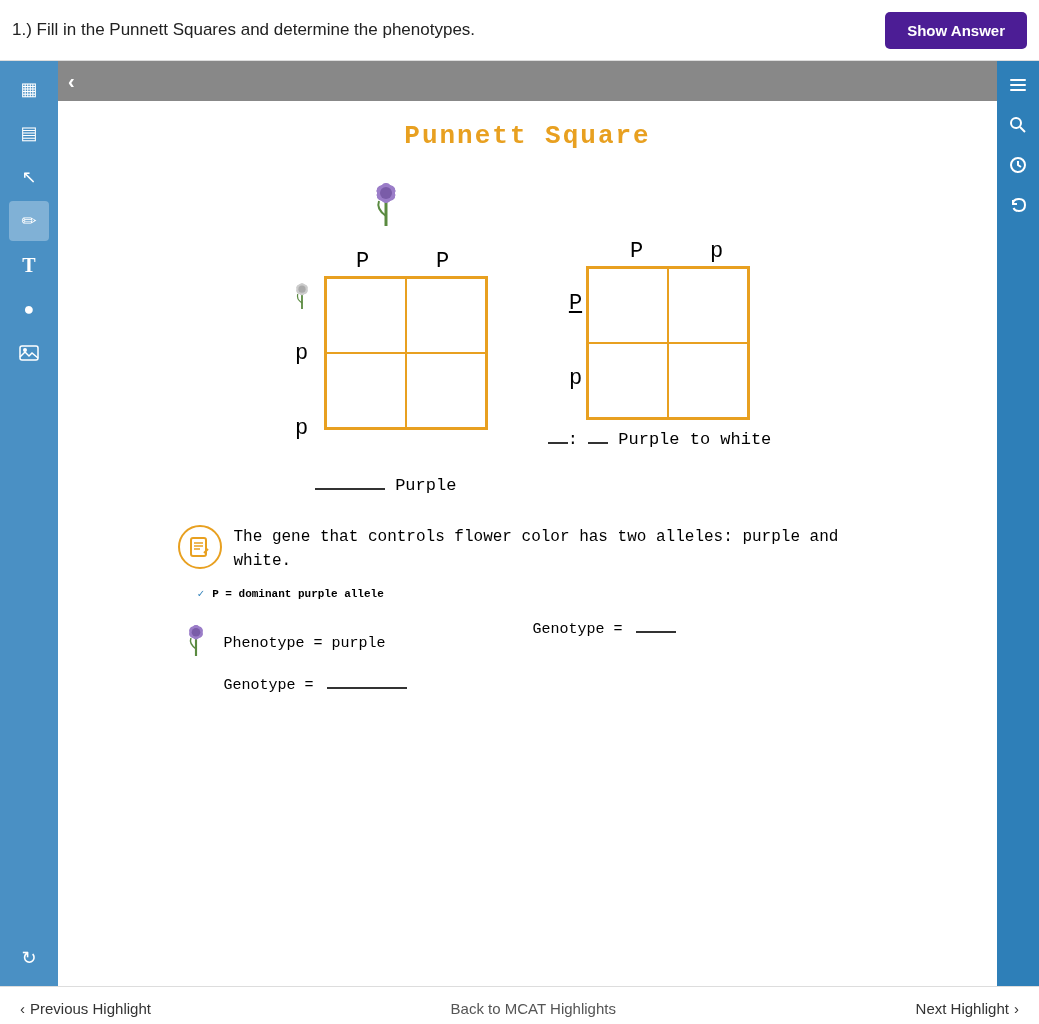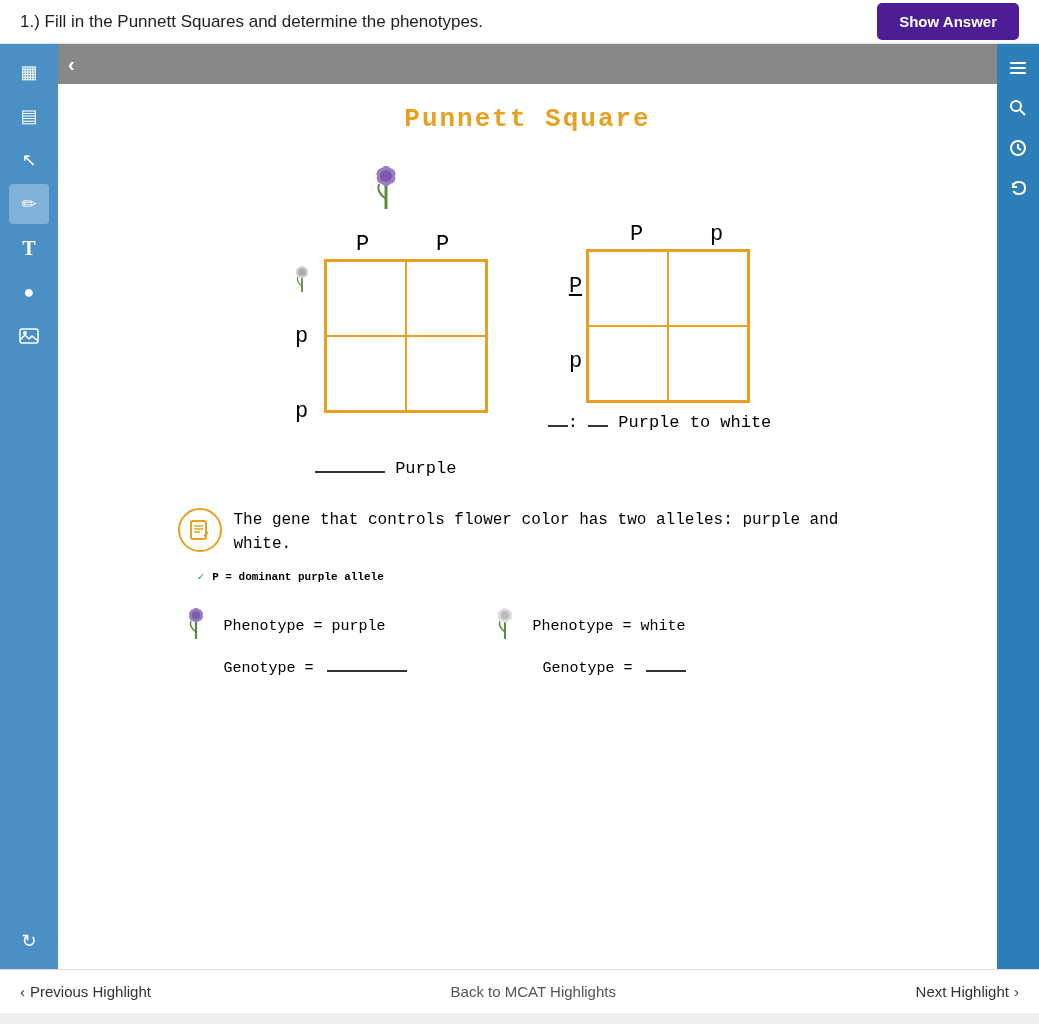--- a/index.html
+++ b/index.html
@@ -8,26 +8,26 @@
       background: #f0f0f0;
       width: 1039px;
       height: 1024px;
       overflow: hidden;
       position: relative;
     }
 
     
     .top-bar {
       background: #fff;
-      padding: 12px 20px;
+      padding: 12px 12px;
       display: flex;
       align-items: center;
       justify-content: space-between;
       border-bottom: 1px solid #ddd;
-      height: 44px;
+      height: 61px;
     }
     .top-question {
       font-size: 17px;
       color: #222;
       font-family: Arial, sans-serif;
     }
     .show-answer-btn {
       background: #4c1d95;
       color: #fff;
       border: none;
@@ -468,36 +468,20 @@
                 </svg>
               </div>
               <div style="font-family:'Courier New'; font-size:15px;">Phenotype = purple</div>
             </div>
             <div style="font-family:'Courier New'; font-size:15px; margin-left:46px;">
               Genotype = <span class="genotype-line"></span>
             </div>
           </div>
 
           <div class="phenotype-item">
-            <div class="phenotype-item-inner">
-              <div>
-                <svg width="36" height="44" viewBox="0 0 50 60">
-                  <line x1="25" y1="55" x2="25" y2="30" stroke="#5a8a40" stroke-width="3"></line>
-                  <path d="M25 45 Q15 38 18 30" stroke="#5a8a40" stroke-width="2" fill="none"></path>
-                  <ellipse cx="25" cy="22" rx="7" ry="10" fill="#ddd" transform="rotate(0,25,22)"></ellipse>
-                  <ellipse cx="25" cy="22" rx="7" ry="10" fill="#ddd" transform="rotate(60,25,22)"></ellipse>
-                  <ellipse cx="25" cy="22" rx="7" ry="10" fill="#ddd" transform="rotate(120,25,22)"></ellipse>
-                  <ellipse cx="25" cy="22" rx="7" ry="10" fill="#ddd" transform="rotate(180,25,22)"></ellipse>
-                  <ellipse cx="25" cy="22" rx="7" ry="10" fill="#ddd" transform="rotate(240,25,22)"></ellipse>
-                  <ellipse cx="25" cy="22" rx="7" ry="10" fill="#ddd" transform="rotate(300,25,22)"></ellipse>
-                  <circle cx="25" cy="22" r="6" fill="#bbb"></circle>
-                </svg>
-              </div>
-              <div style="font-family:'Courier New'; font-size:15px;">Phenotype = white</div>
-            </div>
             <div style="font-family:'Courier New'; font-size:15px; margin-left:46px;">
               Genotype = <span class="genotype-line-short"></span>
             </div>
           </div>
         </div>
 
       </div>
 
     </div>
   </div>

